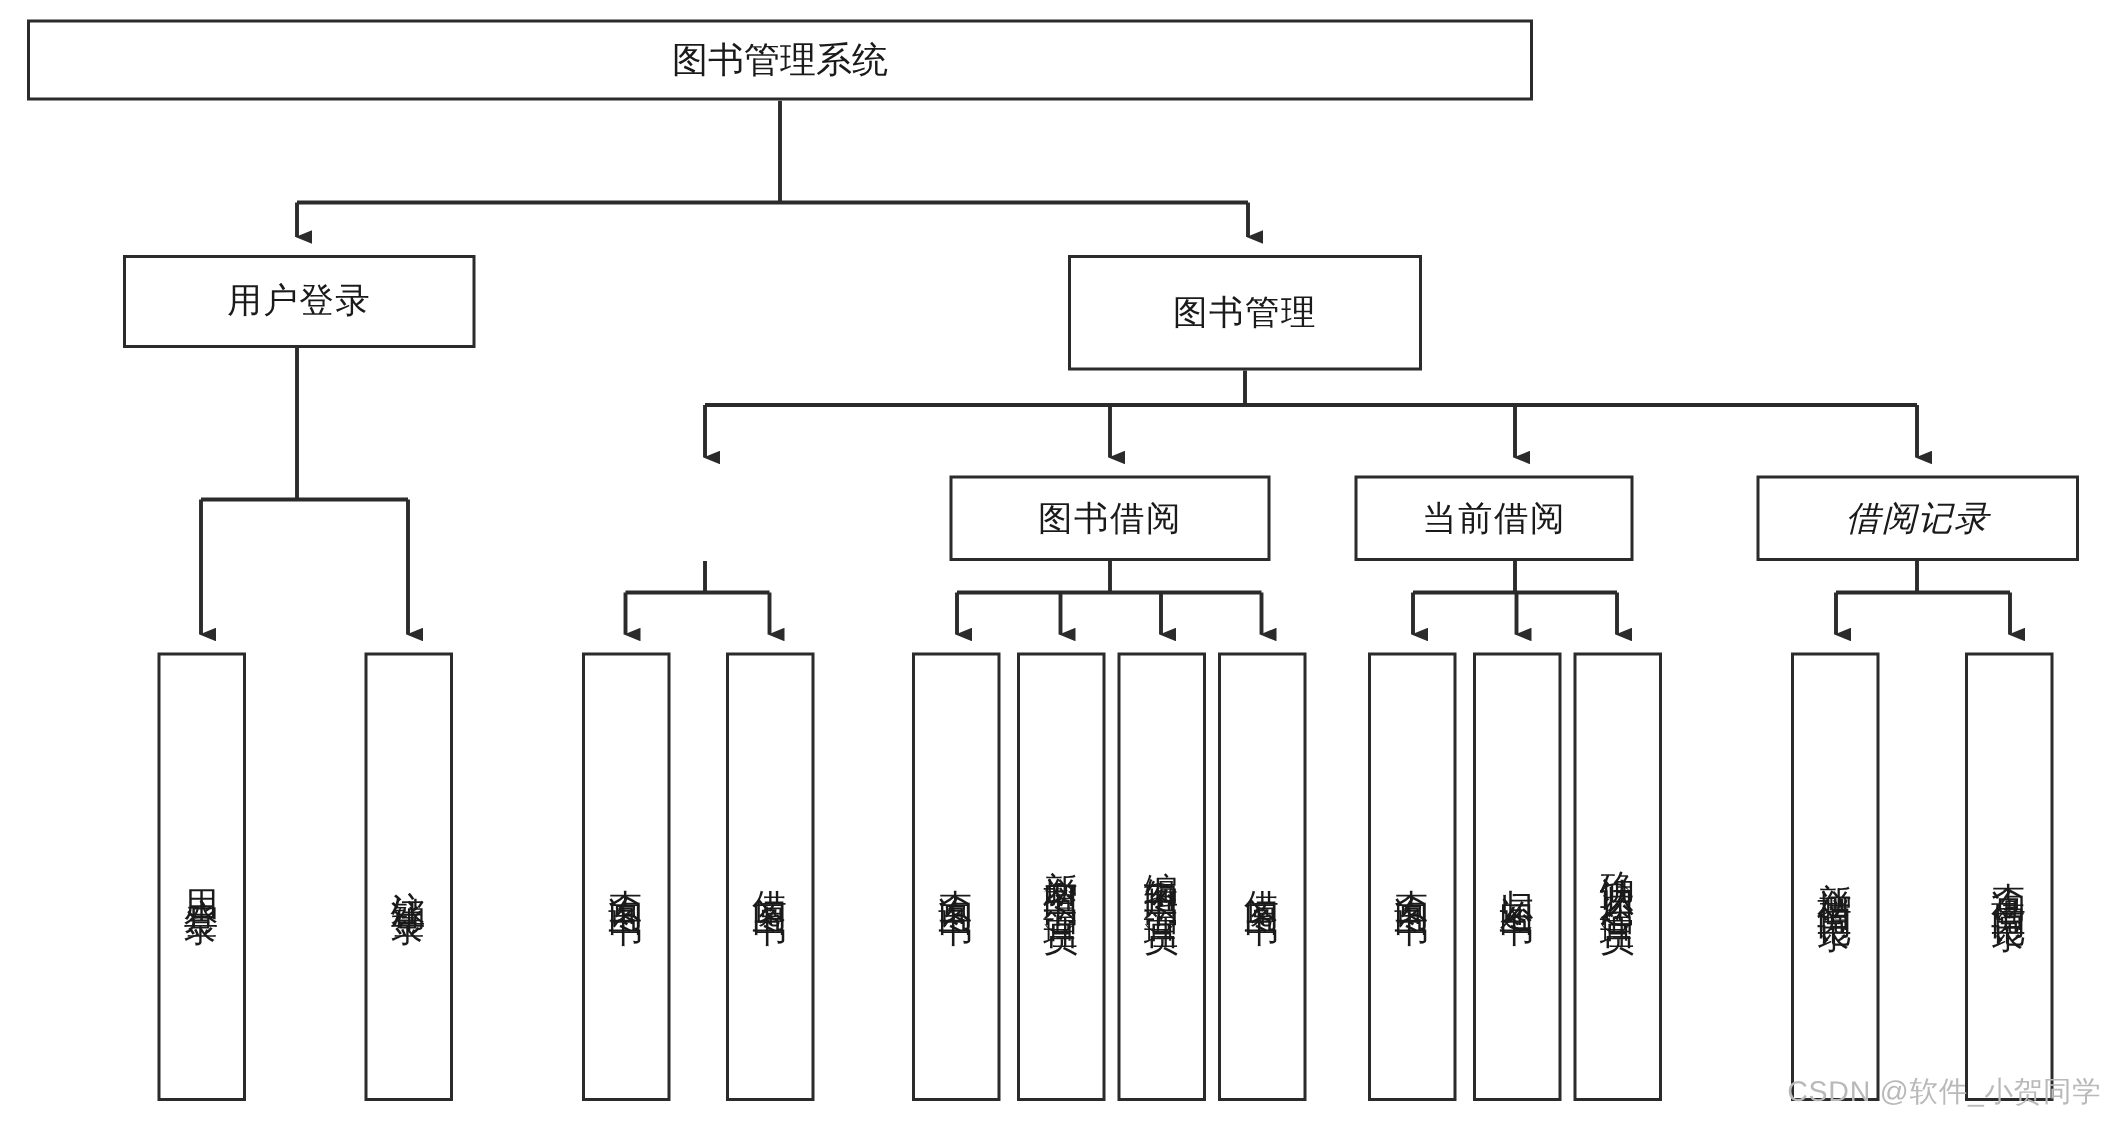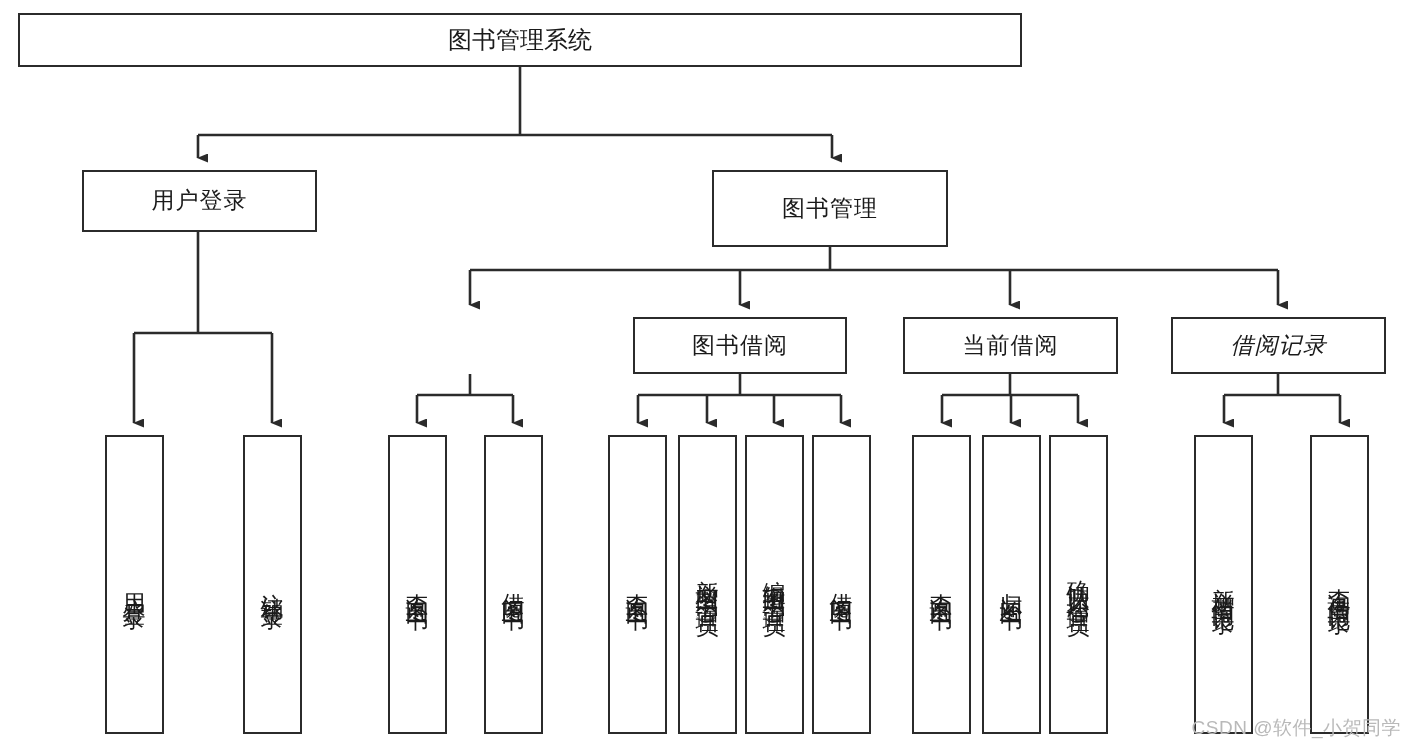--- a/index.html
+++ b/index.html
@@ -126,21 +126,21 @@
   <div class="node h" style="left:82px; top:170px; width:235px; height:62px;">
     <span>用户登录</span>
   </div>
   <div class="node h" style="left:712px; top:170px; width:236px; height:77px;">
     <span>图书管理</span>
   </div>
 
   <div class="node h" style="left:633px; top:317px; width:214px; height:57px;">
     <span>图书借阅</span>
   </div>
-  <div class="node h" style="left:903px; top:317px; width:215px; height:57px;text-align:right;">
+  <div class="node h" style="left:903px; top:317px; width:186px; height:57px;text-align:right;">
     <span>当前借阅</span>
   </div>
   <div class="node h" style="left:1171px; top:317px; width:215px; height:57px;font-style:italic;">
     <span>借阅记录</span>
   </div>
 
   <div class="node v" style="left:105px; top:435px; width:59px; height:299px;">
     <span class="vtext">用户登录</span>
   </div>
   <div class="node v" style="left:243px; top:435px; width:59px; height:299px;">

